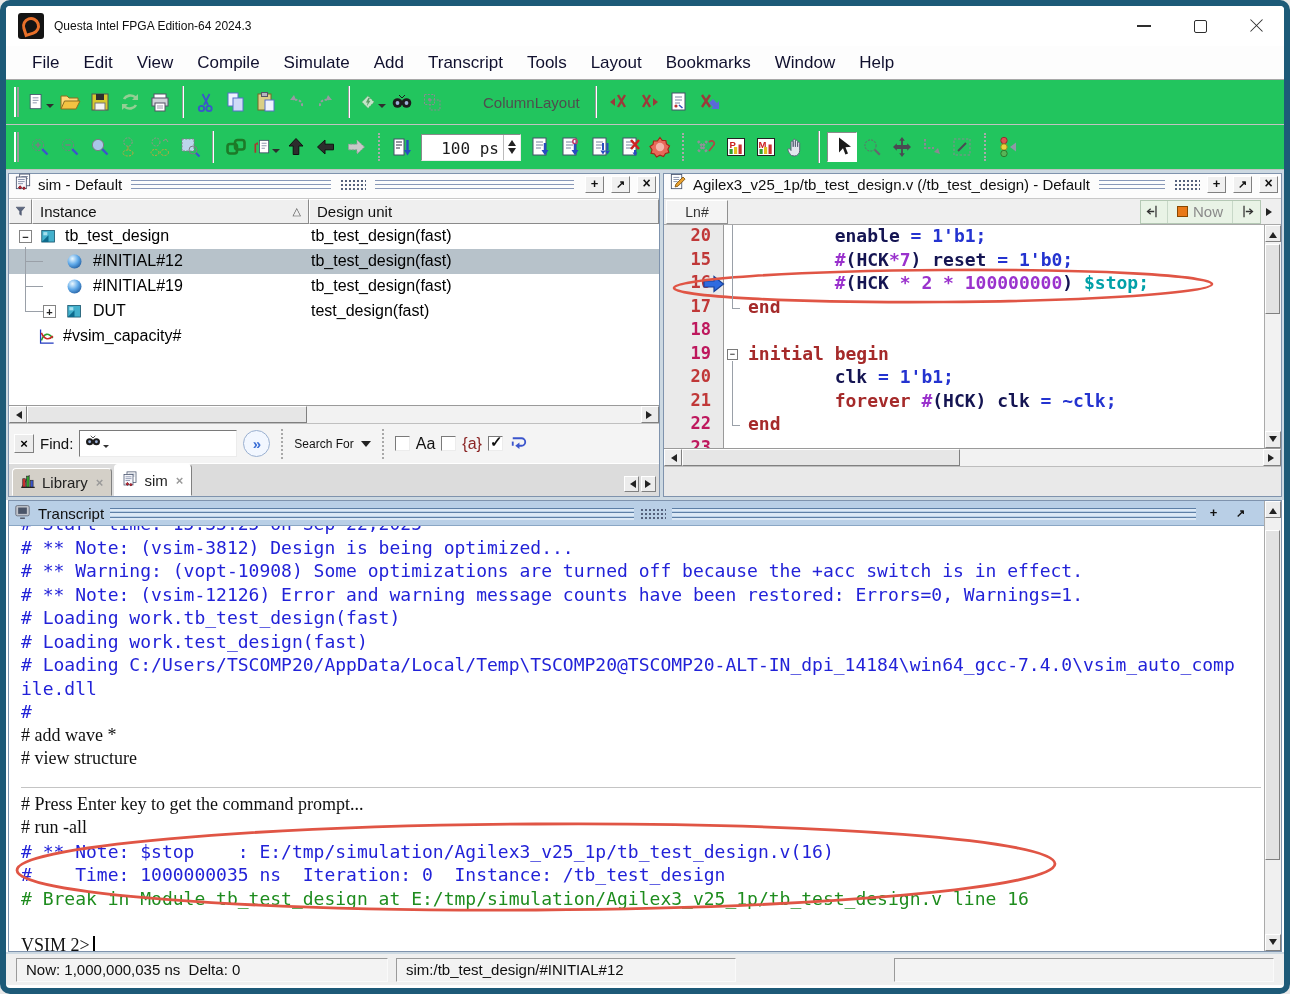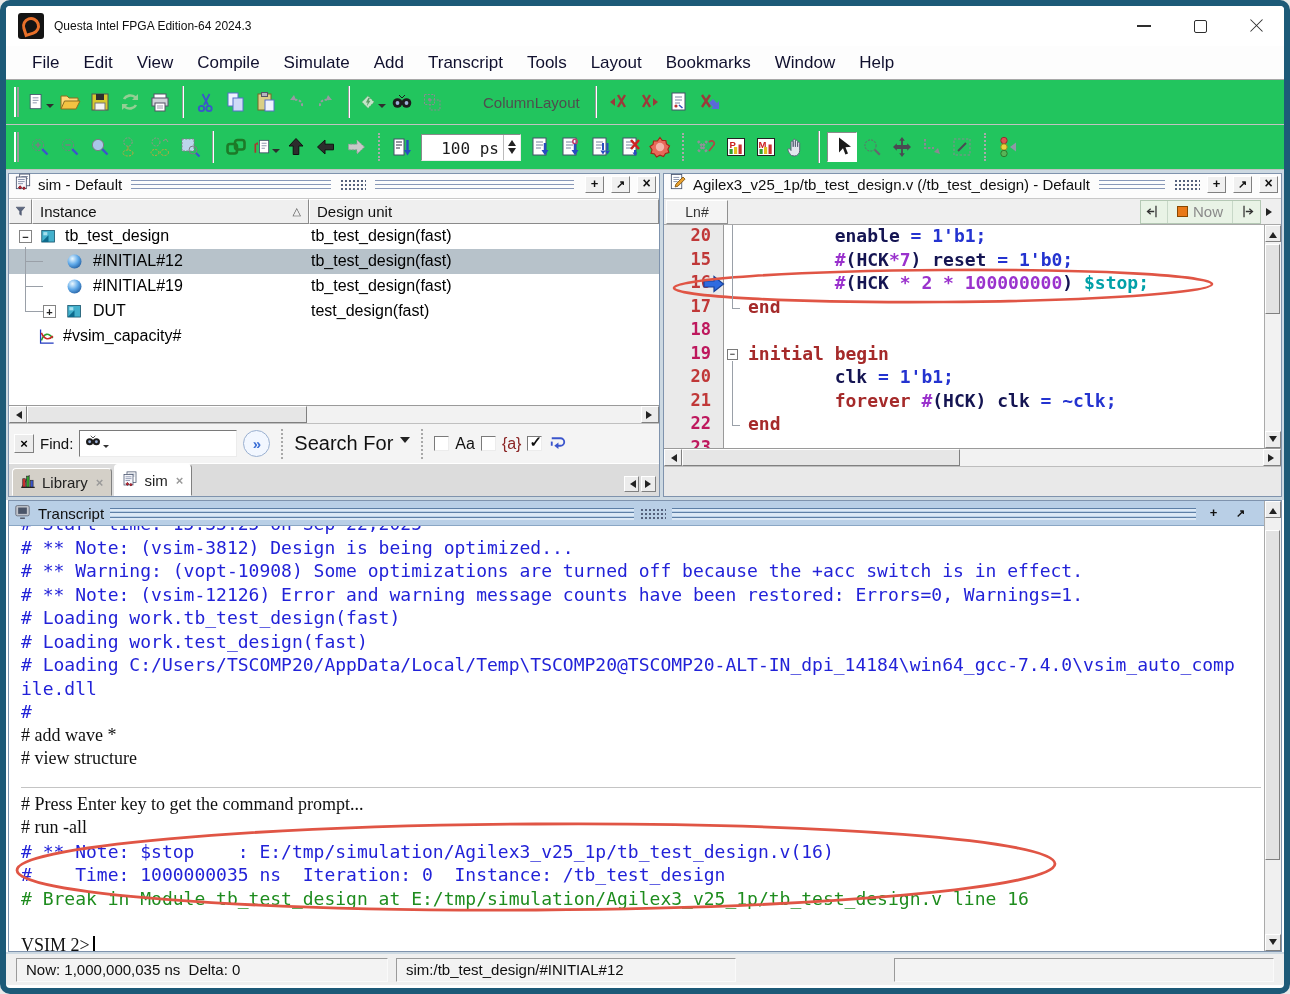--- a/index.html
+++ b/index.html
@@ -84,21 +84,21 @@
   .findbar{height:40px;display:flex;align-items:center;gap:6px;padding:0 5px;border-top:1px solid #c0c0c0;background:#f4f4f4;flex:none;}
   .fclose{width:20px;height:19px;background:#ececec;border:1px solid;border-color:#fff #808080 #808080 #fff;display:flex;align-items:center;justify-content:center;font-weight:bold;font-size:13px;}
   .fclose::before{content:"\00D7";}
   .flabel{font-size:15px;color:#111;}
   .finput{width:158px;height:27px;background:#fff;border:1px solid;border-color:#7a7a7a #ececec #ececec #7a7a7a;display:flex;align-items:flex-end;padding:0 0 2px 4px;gap:1px;}
   .finput svg{width:18px;height:18px;}
   .mini-dd{width:0;height:0;border:3.5px solid transparent;border-top-color:#333;margin-bottom:3px;}
   .fgo{width:27px;height:27px;border-radius:50%;border:1.5px solid #9ab0d0;background:#f2f7ff;display:flex;align-items:center;justify-content:center;color:#3b6fd6;font-weight:bold;font-size:15px;}
   .fgo::before{content:"\00BB";}
   .vdots{height:30px;border-left:2px dotted #a8a8a8;margin:0 5px;}
-  .sfor{font-size:20px;color:#111;display:flex;align-items:flex-start;gap:7px;}
+  .sfor{font-size:12px;color:#111;display:flex;align-items:center;gap:7px;}
   .sfor .tri{width:0;height:0;border:5px solid transparent;border-top:6px solid #222;margin-top:5px;}
   .chk{width:15px;height:15px;background:#fff;border:1px solid;border-color:#7a7a7a #ececec #ececec #7a7a7a;position:relative;flex:none;}
   .chk.on::after{content:"\2713";position:absolute;top:-4px;left:1px;font-size:15px;font-weight:bold;color:#111;}
   .clabel{font-size:16px;color:#111;}
   .clabel.rx{color:#8a2424;}
   .wrapicon svg{width:20px;height:20px;}
   
   .tabbar{height:33px;background:#dcdcdc;border-top:1px solid #fff;display:flex;align-items:flex-end;padding:0 3px;flex:none;}
   .tab{height:28px;display:flex;align-items:center;gap:5px;padding:0 8px 0 6px;background:#d4d0c8;border:1px solid;border-color:#fff #808080 #d4d0c8 #fff;border-radius:4px 4px 0 0;font-size:15px;color:#222;margin-right:2px;}
   .tab svg{width:18px;height:18px;}

